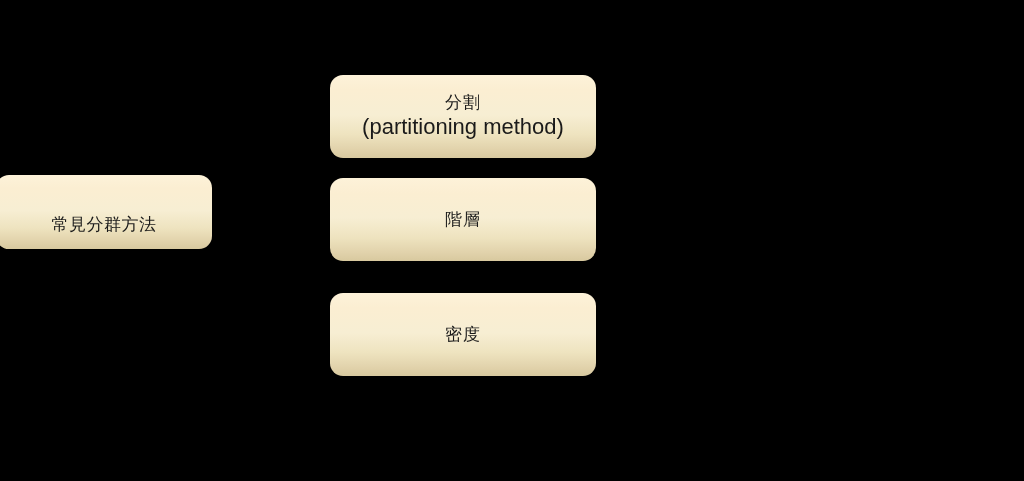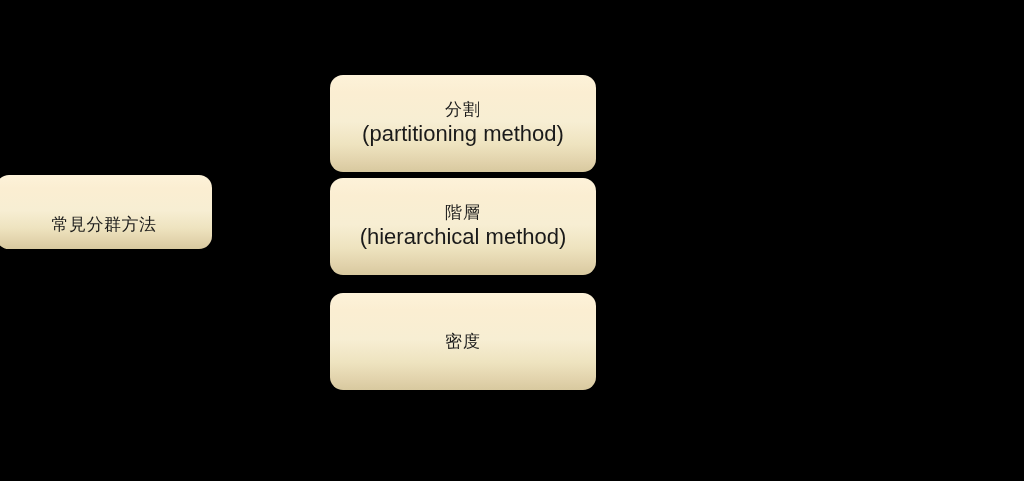--- a/index.html
+++ b/index.html
@@ -51,21 +51,21 @@
     font-size: 17px;
   }
   #node-root .line {
     letter-spacing: 0.5px;
     margin-top: 26px;
   }
   
   .node.child {
     left: 330px;
     width: 266px;
-    height: 97px;
+    height: 83px;
     font-size: 17px;
     text-align: right;
   }
   #node-partitioning { top: 75px; }
   #node-hierarchical { top: 178px; }
   #node-density      { top: 293px; }
 
   .node .line-cjk {
     font-size: 17px;
     letter-spacing: 1px;
@@ -83,20 +83,19 @@
     <span class="line line-cjk">常見分群方法</span>
   </div>
 
   <div class="node child" id="node-partitioning">
     <span class="line line-cjk">分割</span>
     <span class="line line-en">(partitioning method)</span>
   </div>
 
   <div class="node child" id="node-hierarchical">
     <span class="line line-cjk">階層</span>
-    <span class="line line-en">(hierarchical method)</span>
   </div>
 
   <div class="node child" id="node-density">
     <span class="line line-cjk">密度</span>
   </div>
 
 </div>
 
 </body></html>

